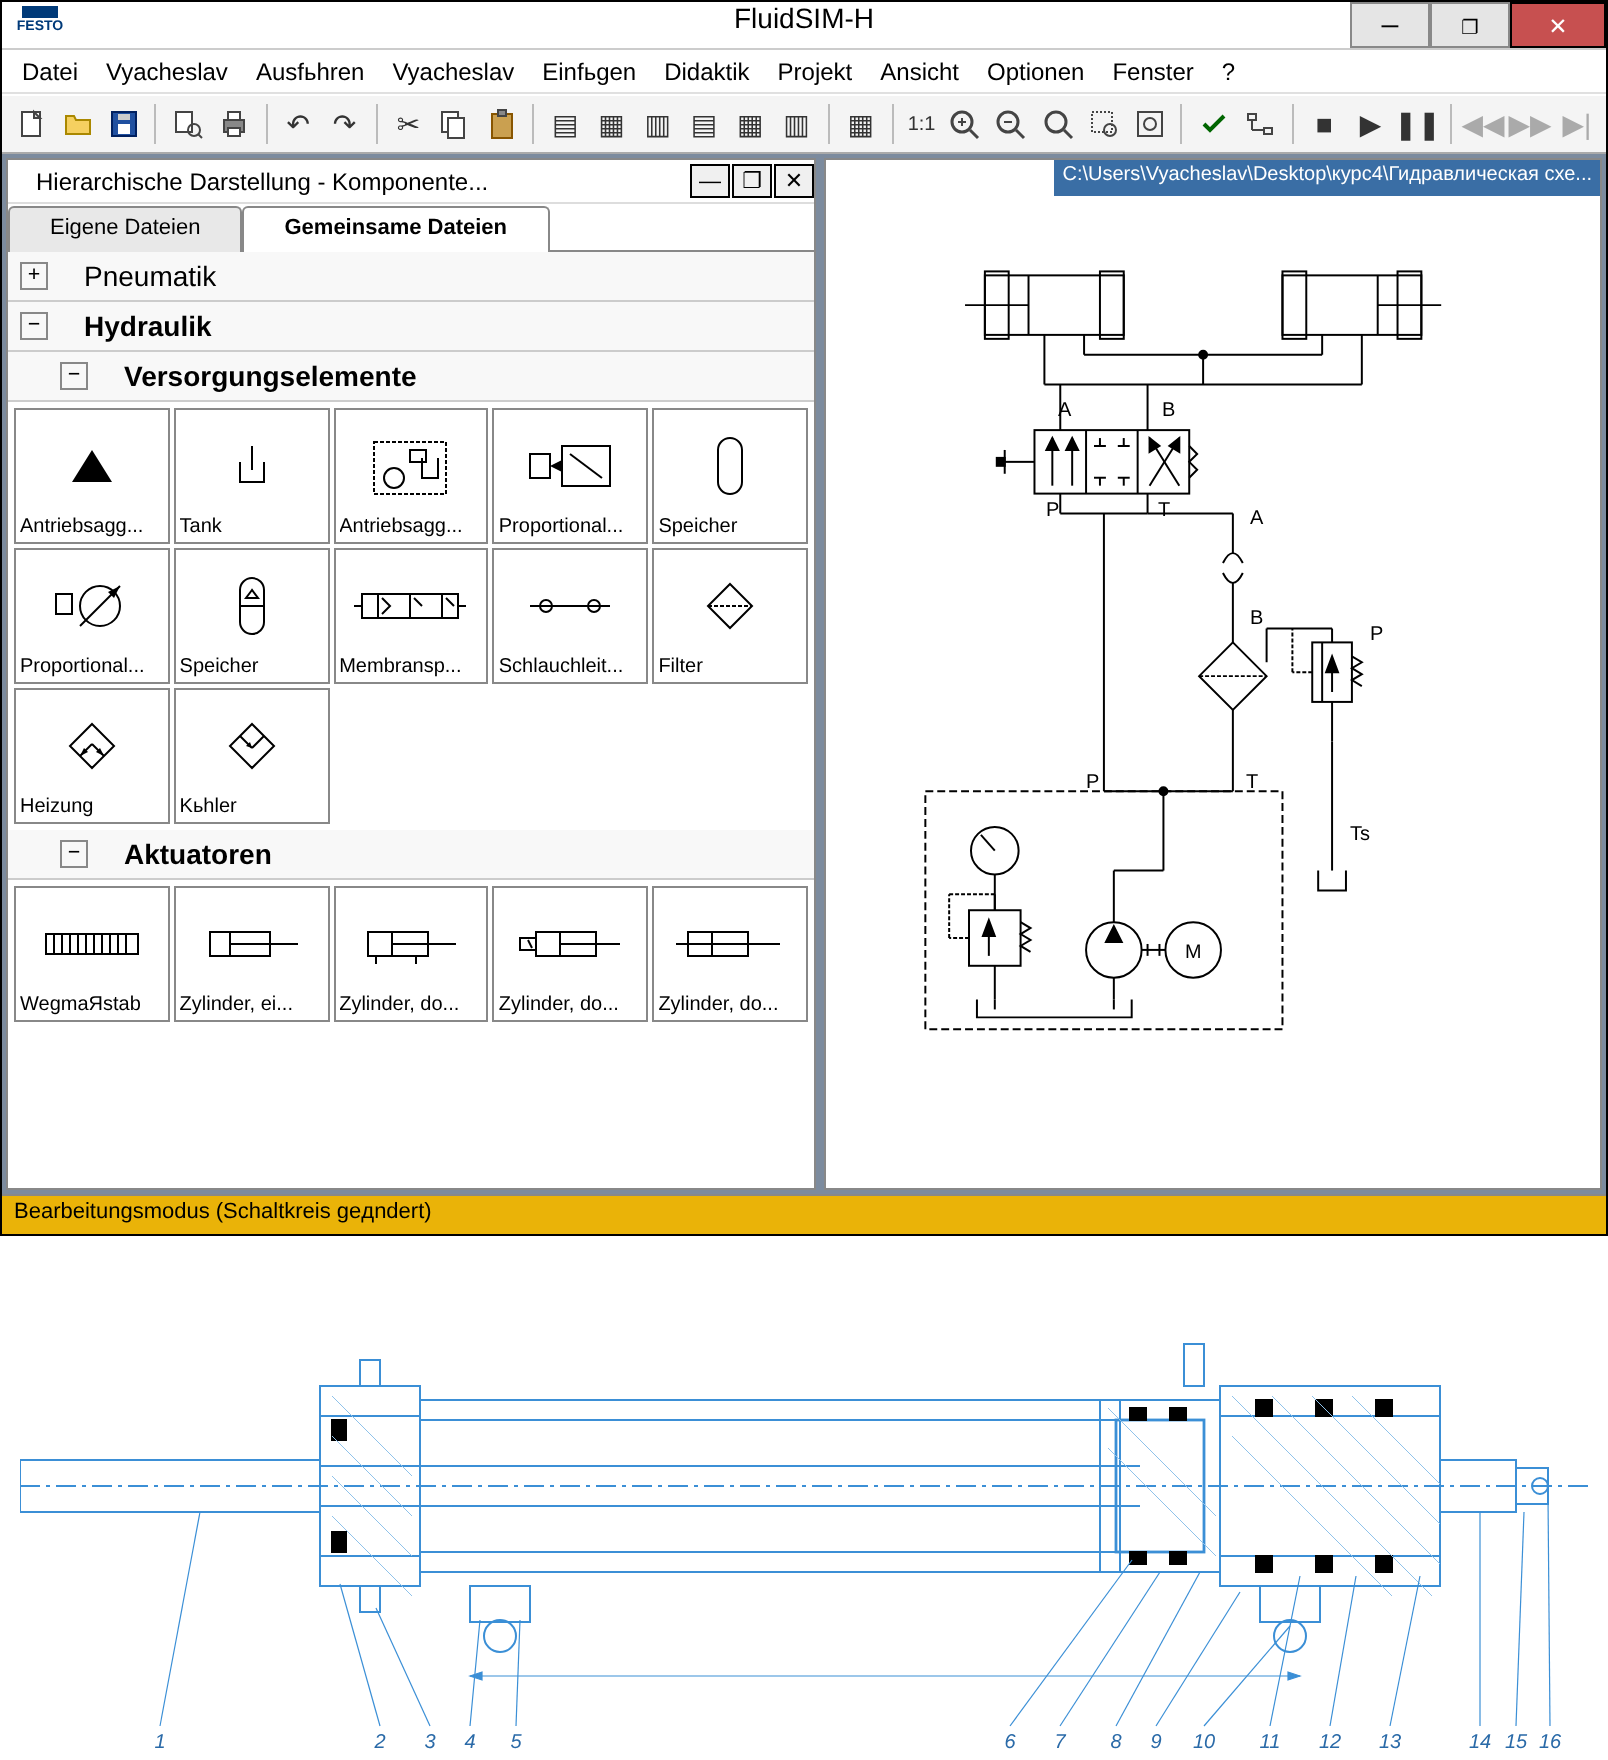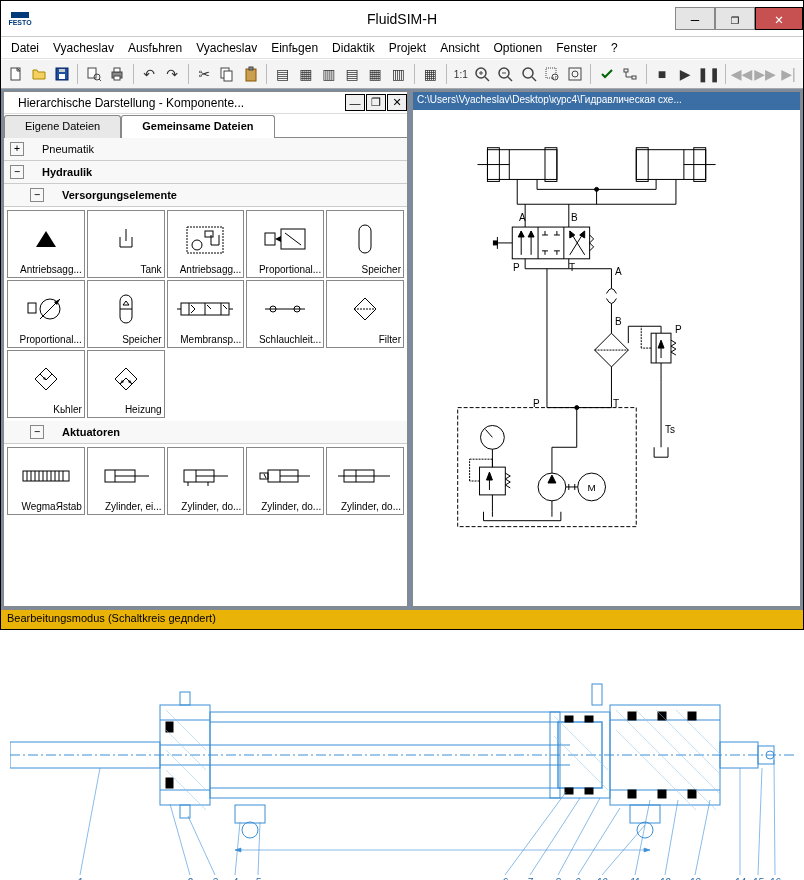--- a/index.html
+++ b/index.html
@@ -2,21 +2,21 @@
 <html><head>
 <meta charset="utf-8">
 <style>
   * { box-sizing: border-box; margin: 0; padding: 0; }
   body { font-family: "Segoe UI", Tahoma, sans-serif; font-size: 11px; background: #fff; width: 804px; }
   
   
   .app-window { width: 804px; border: 1px solid #000; }
   
   
-  .titlebar { height: 36px; background: #fff; border-bottom: 1px solid #ccc; display: flex; align-items: center; position: relative; }
+  .titlebar { height: 24px; background: #fff; border-bottom: 1px solid #ccc; display: flex; align-items: flex-start; position: relative; }
   .titlebar .logo { width: 30px; height:18px; margin-left:4px; font-size:7px; font-weight:bold; color:#003a79; display:flex; flex-direction:column; align-items:center; justify-content:center; }
   .titlebar .logo-sq { width:18px; height:6px; background:#003a79; margin-bottom:1px; }
   .titlebar .title-text { position:absolute; left:50%; transform:translateX(-50%); font-size:14px; }
   .titlebar .win-controls { margin-left:auto; display:flex; }
   .win-btn { width:40px; height:23px; border:1px solid #888; display:flex; align-items:center; justify-content:center; font-family:monospace; font-size:14px; background:#e5e5e5; }
   .win-close { background:#c75050; color:#fff; width:48px; border-color:#000; font-weight:bold; }
   
   
   .menubar { height:22px; display:flex; align-items:center; padding:0 4px; gap:2px; border-bottom:1px solid #e0e0e0; }
   .menu-item { padding:2px 6px; font-size:12px; cursor:pointer; }
@@ -36,29 +36,29 @@
   .lib-win-btn { width:20px; height:17px; border:1px solid #000; display:flex; align-items:center; justify-content:center; font-size:11px; background:#f0f0f0; margin-left:1px; }
   
   .tabrow { height:24px; display:flex; border-bottom:1px solid #888; }
   .tab { padding:4px 20px; font-size:11px; border:1px solid #888; border-bottom:none; background:#e8e8e8; border-radius:3px 3px 0 0; position:relative; top:1px; cursor:pointer; }
   .tab.active { background:#fff; font-weight:bold; }
   
   .catrow { display:flex; align-items:center; padding:4px 6px; border-bottom:1px solid #ccc; background:#f8f8f8; cursor:pointer; }
   .catrow.sub { padding-left:26px; }
   .catrow .expbtn { width:14px; height:14px; border:1px solid #888; display:flex; align-items:center; justify-content:center; font-size:10px; margin-right:6px; line-height:1; font-family:monospace; }
   .catrow.bold .label { font-weight:bold; }
-  .catrow .label { font-size:11px;padding-left:12px; }
+  .catrow .label { font-size:14px;padding-left:12px; }
   
   .palette { display:grid; grid-template-columns:repeat(5, 1fr); gap:2px; padding:3px; background:#fff; }
   .pal-item { border:1px solid #888; height:68px; display:flex; flex-direction:column; align-items:center; justify-content:flex-end; padding:2px; cursor:pointer; background:#fff; }
   .pal-item .symbox { flex:1; width:100%; display:flex; align-items:center; justify-content:center; }
-  .pal-item .plabel { font-size:10px; text-align:right; white-space:nowrap; overflow:hidden; text-overflow:ellipsis; width:100%; }
-  
-  
-  .canvas-window { flex:1; margin:2px; background:#fff; border:1px solid #888; display:flex; flex-direction:column; }
+  .pal-item .plabel { font-size:10px; text-align:left; white-space:nowrap; overflow:hidden; text-overflow:ellipsis; width:100%; }
+  
+  
+  .canvas-window { flex:1; margin:2px; background:#fff; border:1px solid #888; display:flex; flex-direction:column;align-items:flex-end; }
   .canvas-title { height:18px; background:#3a6ea5; color:#fff; font-size:10px; padding:2px 4px; overflow:hidden; white-space:nowrap; }
   .canvas { flex:1; position:relative; background:#fff; overflow:hidden; }
   
   .statusbar { height:20px; border-top:1px solid #888; padding:2px 6px; font-size:11px; background:#eab308; }
   
   
   .drawing-container { width:804px; padding:20px 10px; }
   
   
   .slab { position:absolute; font-size:10px; font-family:Arial; }
@@ -345,38 +345,38 @@
                 <polygon points="15,4 26,15 15,26 4,15" fill="none" stroke="#000"></polygon>
                 <line x1="4" y1="15" x2="26" y2="15" stroke="#000" stroke-dasharray="2 1"></line>
               </svg>
             </div>
           <div class="plabel">Filter</div>
         </div>
         <div class="pal-item">
           <div class="symbox">
               <svg width="30" height="30">
                 <polygon points="15,4 26,15 15,26 4,15" fill="none" stroke="#000"></polygon>
-                <line x1="9" y1="10" x2="15" y2="16" stroke="#000"></line>
-                <polygon points="15,16 12,15 14,13" fill="#000"></polygon>
-                <line x1="21" y1="10" x2="15" y2="16" stroke="#000"></line>
-              </svg>
-            </div>
-          <div class="plabel">Kьhler</div>
-        </div>
-        <div class="pal-item">
-          <div class="symbox">
-              <svg width="30" height="30">
-                <polygon points="15,4 26,15 15,26 4,15" fill="none" stroke="#000"></polygon>
                 <line x1="15" y1="14" x2="9" y2="20" stroke="#000"></line>
                 <polygon points="9,20 11,16 13,18" fill="#000"></polygon>
                 <line x1="15" y1="14" x2="21" y2="20" stroke="#000"></line>
                 <polygon points="21,20 17,18 19,16" fill="#000"></polygon>
               </svg>
             </div>
           <div class="plabel">Heizung</div>
+        </div>
+        <div class="pal-item">
+          <div class="symbox">
+              <svg width="30" height="30">
+                <polygon points="15,4 26,15 15,26 4,15" fill="none" stroke="#000"></polygon>
+                <line x1="9" y1="10" x2="15" y2="16" stroke="#000"></line>
+                <polygon points="15,16 12,15 14,13" fill="#000"></polygon>
+                <line x1="21" y1="10" x2="15" y2="16" stroke="#000"></line>
+              </svg>
+            </div>
+          <div class="plabel">Kьhler</div>
         </div>
         <div class="pal-item" style="border:none;visibility:hidden;"></div>
       </div>
 
       <div class="catrow sub bold">
         <span class="expbtn">−</span>
         <span class="label">Aktuatoren</span>
       </div>
 
       <div class="palette">

